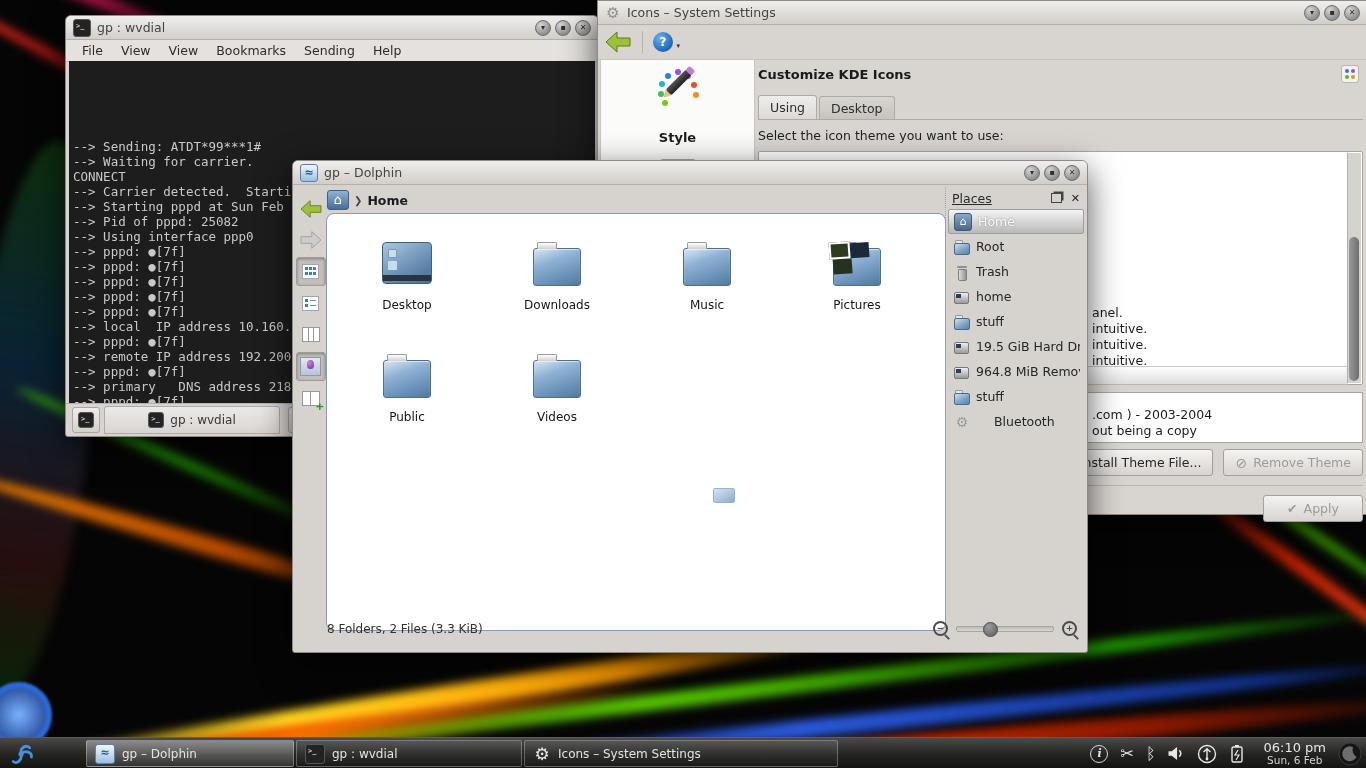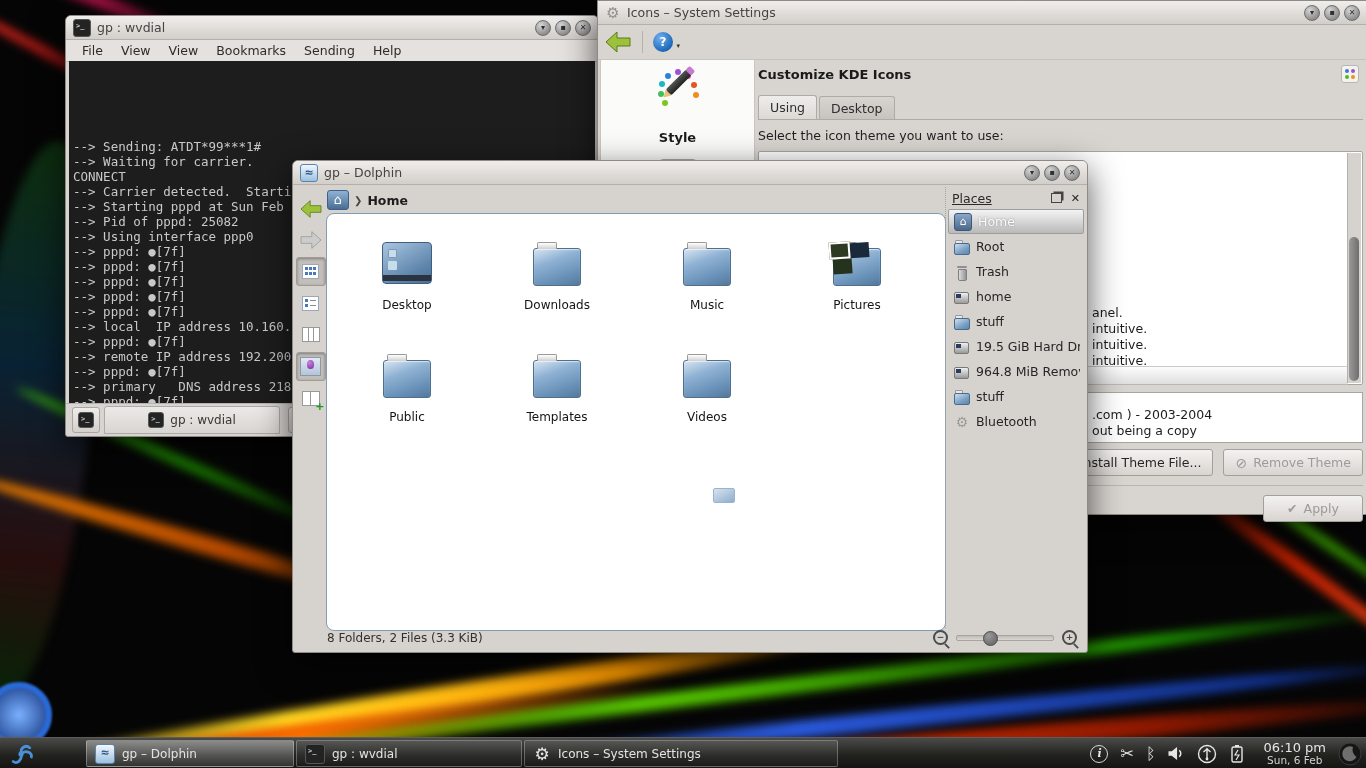--- a/index.html
+++ b/index.html
@@ -137,21 +137,21 @@
   .i-desktop::after{content:"";position:absolute;left:0;bottom:2px;width:100%;height:6px;background:#2a3340;}
   .i-page{width:38px;height:52px;background:#fff;border:1px solid #8a8a8a;box-shadow:2px 2px 3px rgba(0,0,0,.25);margin-bottom:4px;}
   .prev:empty{display:none;}
   .prev{position:absolute;left:50%;bottom:2px;transform:translateX(-50%);width:40px;height:56px;background:#fcfcf8;
       border:1px solid #777;box-shadow:2px 2px 3px rgba(0,0,0,.25);font-size:5.5px;line-height:6.5px;color:#222;
       padding:2px;overflow:hidden;text-align:left;word-break:break-all;}
   .gi .lab{max-width:126px;text-align:center;font-size:12px;color:#141414;margin-top:8px;
       white-space:pre-line;padding:1px 5px;border:1px solid transparent;border-radius:4px;line-height:14px;}
   .gi .lab.sel{border-color:#79a3d4;background:#fff;}
   .statusbar{position:absolute;left:0;right:0;bottom:0;height:23px;display:flex;align-items:center;
-      font-size:12px;color:#33302d;padding:0 10px 3px 34px;}
+      font-size:12px;color:#33302d;padding:0 10px 12px 34px;}
   .zoomer{margin-left:auto;display:flex;align-items:center;gap:8px;}
   .mag{width:11px;height:11px;border:2px solid #4a4a4a;border-radius:50%;position:relative;
       font:bold 9px/10px "DejaVu Sans",sans-serif;text-align:center;color:#4a4a4a;}
   .mag::after{content:"";position:absolute;right:-4px;bottom:-4px;width:6px;height:2px;background:#4a4a4a;transform:rotate(45deg);}
   .sltrack{width:96px;height:4px;border-radius:2px;background:linear-gradient(#bfbbb7,#dad6d2);border:1px solid #a8a4a0;position:relative;}
   .slhandle{position:absolute;left:26px;top:-5px;width:13px;height:13px;border-radius:50%;
       background:radial-gradient(circle at 35% 30%,#9a9a9a,#5e5e5e);border:1px solid #4a4a4a;}
   .places{position:absolute;right:3px;top:26px;width:136px;bottom:24px;border-left:1px dotted #a8a4a0;padding-left:2px;}
   .phead{display:flex;align-items:center;font-size:12.5px;color:#2a2a2a;height:22px;padding:0 4px;}
   .phead .plab{text-decoration:underline;text-decoration-thickness:1px;}
@@ -397,26 +397,20 @@
             <div class="lab">Pictures</div>
           </div>
 
           <div class="gi">
             <div class="ic">
               <span class="i-folder"></span>
             </div>
             <div class="lab">Public</div>
           </div>
 
-          <div class="gi">
-            <div class="ic">
-              <span class="i-folder"></span>
-            </div>
-            <div class="lab">Templates</div>
-          </div>
 
           <div class="gi">
             <div class="ic">
               <span class="i-folder"></span>
             </div>
             <div class="lab">Videos</div>
           </div>
 
 
         </div>
@@ -464,21 +458,21 @@
             <span style="white-space:nowrap;overflow:hidden;">964.8 MiB Remov…</span>
           </div>
 
           <div class="prow">
             <span class="p-ic p-folder"></span>
             <span style="white-space:nowrap;overflow:hidden;">stuff</span>
           </div>
 
           <div class="prow">
             <span class="p-ic p-gear"></span>
-            <span style="white-space:nowrap;overflow:hidden;">Bluetooth</span>
+            <span style="white-space:nowrap;overflow:hidden;margin-left:18px;">Bluetooth</span>
           </div>
         </div>
     </div>
     <div class="statusbar">
       <span>8 Folders, 2 Files (3.3 KiB)</span>
       <span class="zoomer">
         <span class="mag">−</span>
         <span class="sltrack">
             <span class="slhandle"></span>
           </span>

